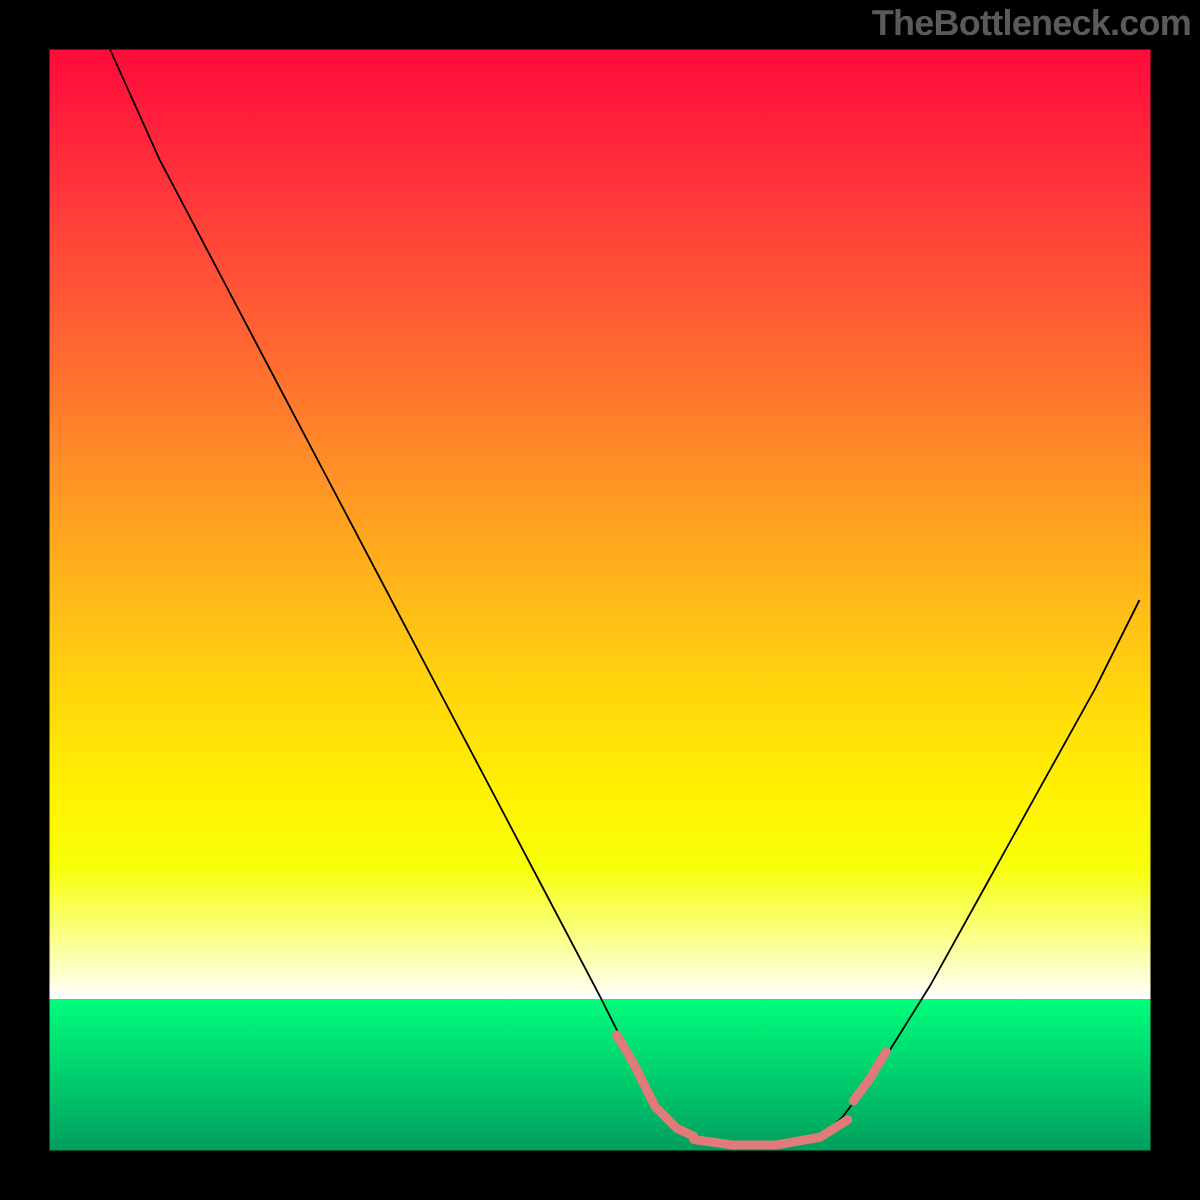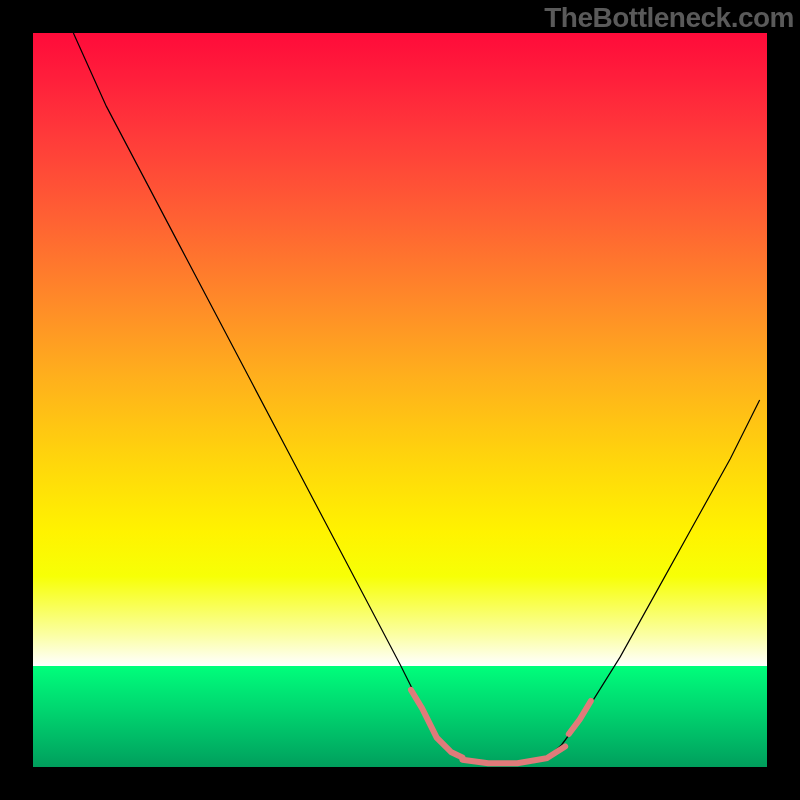--- a/index.html
+++ b/index.html
@@ -1,17 +1,17 @@
 <!DOCTYPE html>
 <html><head>
 <meta charset="utf-8">
 <style>
   * { margin: 0; padding: 0; box-sizing: border-box; }
   body { width: 800px; height: 800px; background: #000; position: relative; font-family: Arial, sans-serif; overflow: hidden; }
-  .watermark { position: absolute; top: 2px; right: 6px; color: #5a5a5a; font-size: 28px; font-weight: 600; letter-spacing: -0.5px; z-index: 10; }
+  .watermark { position: absolute; top: 2px; right: 6px; color: #5a5a5a; font-size: 24px; font-weight: 600; letter-spacing: -0.5px; z-index: 10; }
   .plot-area { position: absolute; left: 33px; top: 33px; width: 734px; height: 734px; }
   .gradient-bg { position: absolute; inset: 0; background: linear-gradient(to bottom,
       #ff0b3a 0%,
       #ff1e3b 6%,
       #ff3a3a 14%,
       #ff6033 25%,
       #ff8829 36%,
       #ffb01c 47%,
       #ffd50c 58%,
       #fff300 68%,

